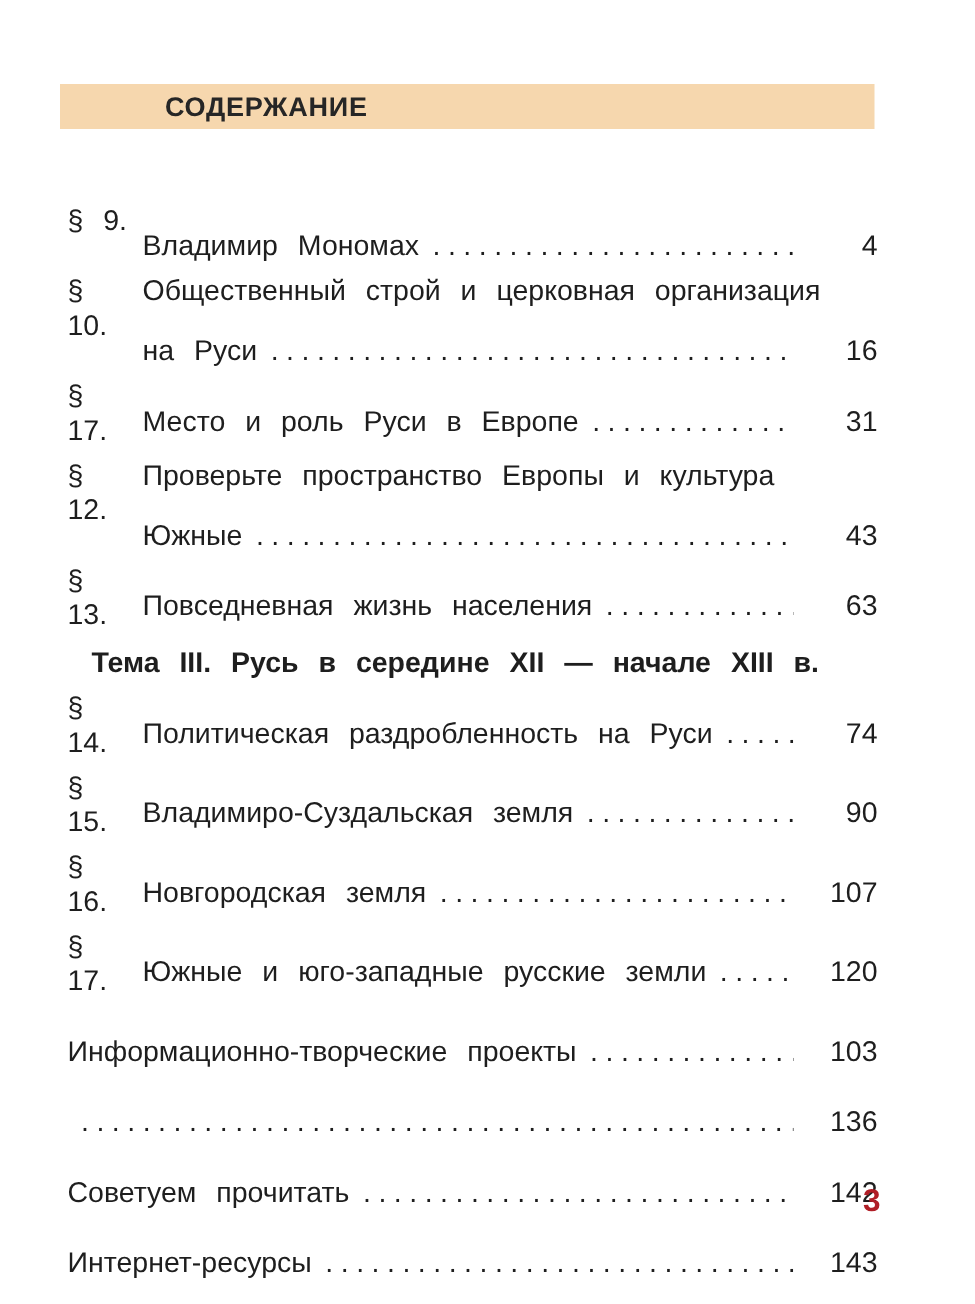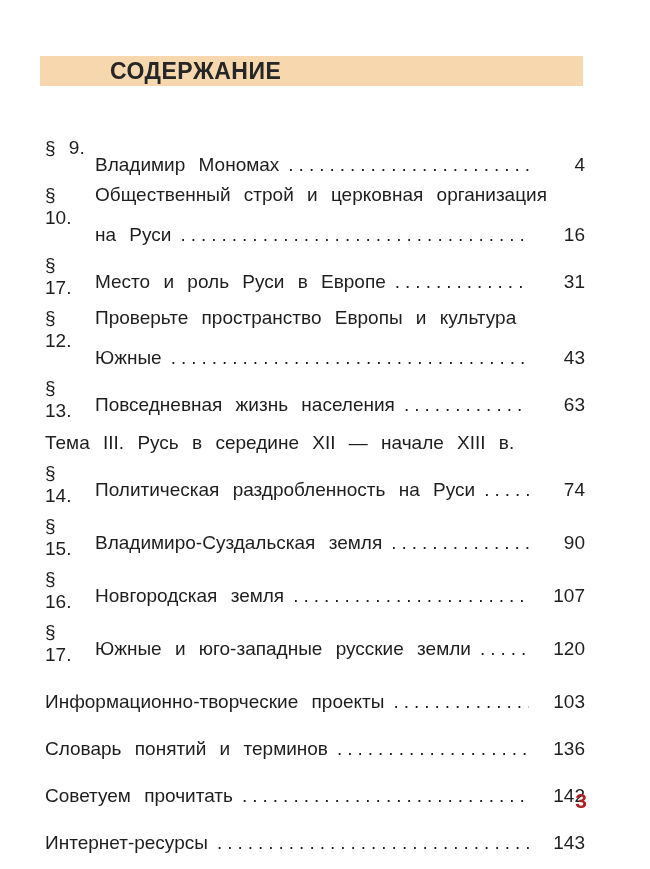--- a/index.html
+++ b/index.html
@@ -21,21 +21,21 @@
     position: absolute;
     left: 40px;
     top: 56px;
     width: 543px;
     height: 30px;
     display: flex;
     align-items: center;
   }
   .header-title {
     margin-left: 70px;
-    font-size: 23px;
+    font-size: 18px;
     font-weight: bold;
     letter-spacing: 0.5px;
     color: #262626;
   }
 
   
   .toc {
     position: absolute;
     left: 45px;
     top: 136px;
@@ -78,23 +78,23 @@
     content: "........................................................................................................";
   }
   .pagenum {
     flex: none;
     min-width: 40px;
     margin-left: 16px;
     text-align: right;
     word-spacing: normal;
   }
   .tema {
-    font-weight: normal;
+    font-weight: bold;
     word-spacing: 8px;
-    margin: 9px 0 7px 0;
+    margin: 9px 0 7px 16px;
   }
 
   
   .folio {
     position: absolute;
     top: 789px;
     right: 63px;
     font-size: 21px;
     font-weight: bold;
   }
@@ -205,21 +205,20 @@
         <div class="tline last">
           <span class="ttext">Информационно-творческие проекты</span>
           <span class="dots"></span>
           <span class="pagenum">103</span>
         </div>
       </div>
     </div>
     <div class="entry no-label">
       <div class="body">
         <div class="tline last">
-          <span class="ttext">Словарь понятий и терминов</span>
           <span class="dots"></span>
           <span class="pagenum">136</span>
         </div>
       </div>
     </div>
     <div class="entry no-label">
       <div class="body">
         <div class="tline last">
           <span class="ttext">Советуем прочитать</span>
           <span class="dots"></span>

